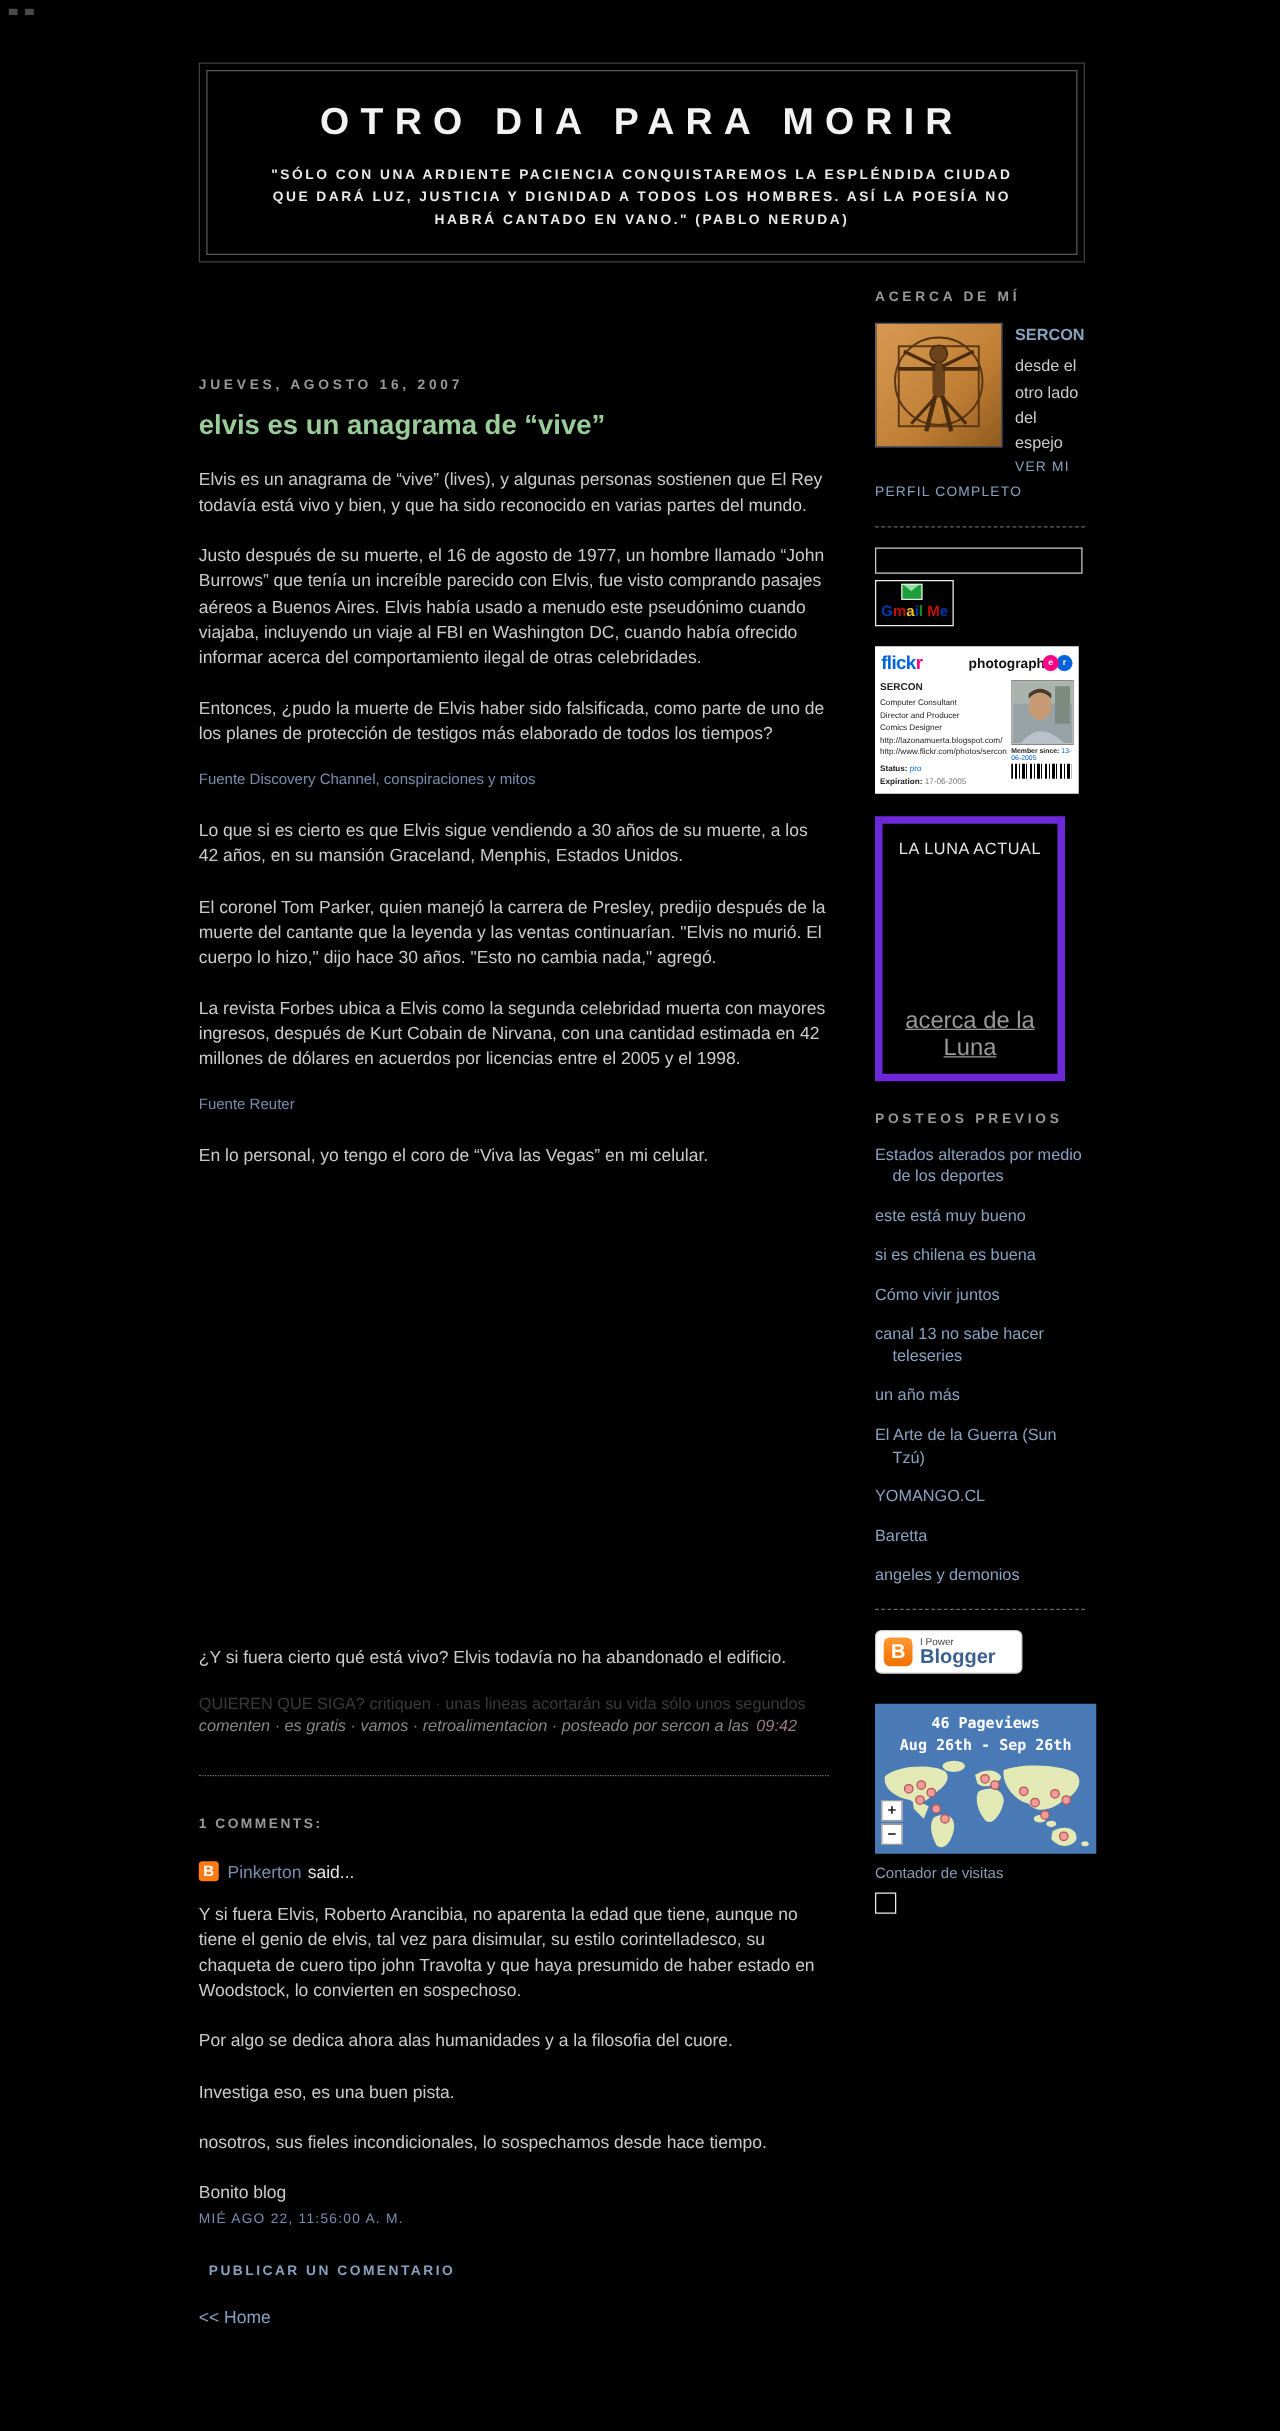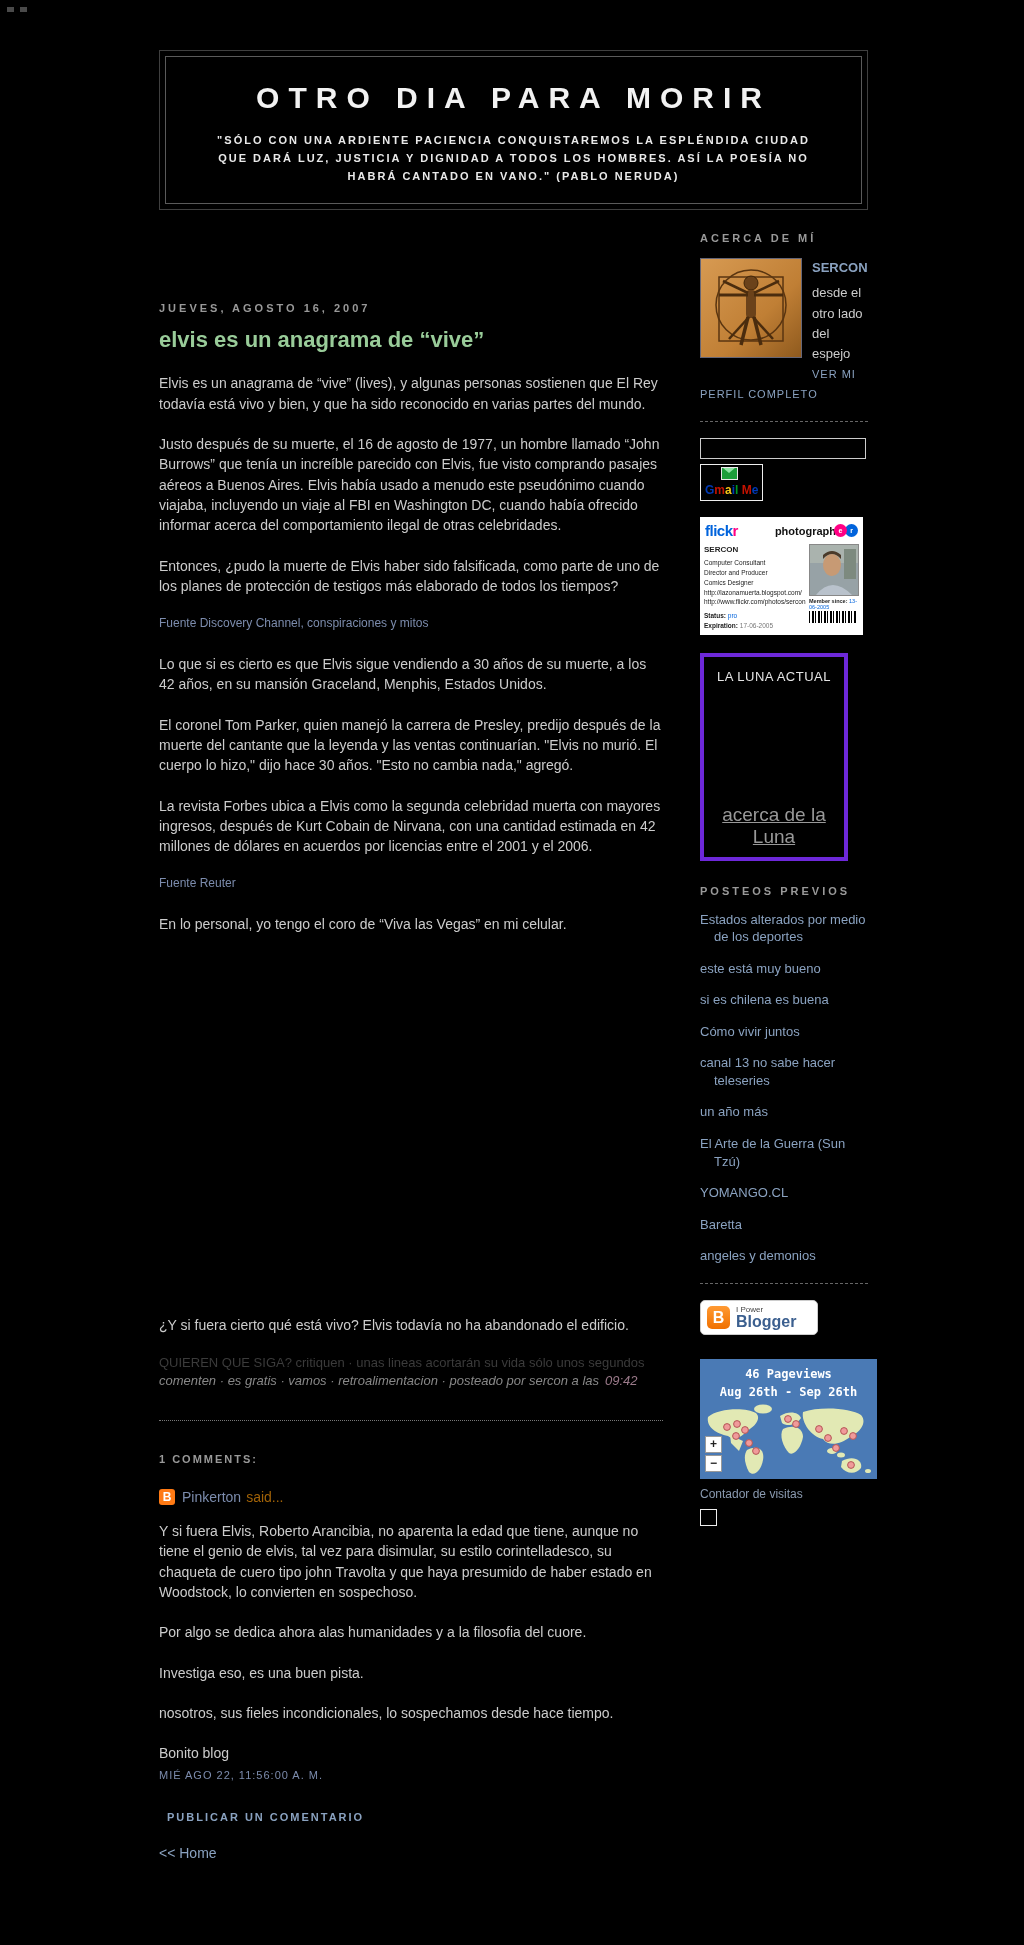--- a/index.html
+++ b/index.html
@@ -27,21 +27,21 @@
   .post-footer-muted{color:#3b3b3b;font-size:13px;margin-bottom:3px;}
   .post-byline{color:#888;font-size:13px;font-style:italic;}
   .time-link{color:#9b7a8a;font-style:italic;margin-left:6px;}
   .dotted-sep{border-bottom:1px dotted #777;margin:32px 0 0;}
   
   .comments-header{color:#999;font-size:11px;font-weight:bold;letter-spacing:2px;margin:32px 0 24px;}
   .comment-author{display:flex;align-items:center;margin-bottom:16px;}
   .blogger-mini{width:16px;height:16px;border-radius:3px;background:#ff7a14;color:#fff;
      font-weight:bold;font-size:12px;text-align:center;line-height:16px;margin-right:7px;}
   .comment-author a{color:#7c8cad;font-size:14px;}
-  .comment-author .said{color:#a16207;font-size:14px;margin-left:5px;}
+  .comment-author .said{color:#e5e5e5;font-size:14px;margin-left:5px;}
   .comment-date{color:#7c8cad;font-size:11px;letter-spacing:1px;display:block;margin:4px 0 26px;}
   .publicar{color:#8aa2c0;font-size:11px;font-weight:bold;letter-spacing:2px;margin-left:8px;display:inline-block;}
   .home-link{color:#8aa2c0;font-size:14px;display:inline-block;margin-top:20px;}
   
   .sb-header{color:#999;font-size:11px;font-weight:bold;letter-spacing:3px;margin:0 0 14px;}
   .about{overflow:hidden;}
   .avatar{width:100px;height:98px;border:1px solid #667;float:left;margin:0 10px 6px 0;}
   .about-name{color:#8aa2c0;font-size:13px;font-weight:bold;display:block;margin:2px 0 8px;}
   .about-desc{font-size:13px;line-height:1.55;color:#ccc;margin:0;}
   .profile-link{color:#8aa2c0;font-size:11px;letter-spacing:1px;line-height:1.7;}
@@ -70,21 +70,21 @@
   .flickr-name{font-size:8px;font-weight:bold;margin-bottom:2px;}
   .flickr-left .lbl{font-weight:bold;}
   .flickr-left .blue{color:#0063dc;}
   .flickr-right{width:50px;}
   .flickr-photo{width:48px;height:50px;border:1px solid #888;display:block;}
   .member-line{font-size:5.5px;color:#222;margin:2px 0 1px;}
   .member-line b{font-weight:bold;}
   .member-line .blue{color:#0063dc;}
   .barcode{width:48px;height:12px;background:repeating-linear-gradient(90deg,#000 0 1px,#fff 1px 3px,#000 3px 5px,#fff 5px 6px);}
   
-  .moon-box{width:140px;height:200px;border:4px solid #6d28d9;margin-top:18px;position:relative;text-align:center;}
+  .moon-box{width:140px;height:200px;border:6px solid #6d28d9;margin-top:18px;position:relative;text-align:center;}
   .moon-title{color:#e5e5e5;font-size:13px;margin-top:12px;letter-spacing:0.5px;}
   .moon-link{position:absolute;bottom:9px;left:0;width:100%;color:#999;font-size:19px;text-decoration:underline;}
   
   .posteos{margin-top:24px;}
   .posteos ul{list-style:none;margin:0;padding:0;}
   .posteos li{margin-bottom:9px;margin-top:14px;}
   .posteos a{color:#8aa2c0;font-size:13px;line-height:1.35;display:block;padding-left:14px;text-indent:-14px;}
   
   .blogger-badge{display:flex;align-items:center;background:#fff;border-radius:5px;width:104px;
      padding:4px 6px;margin-top:8px;border:1px solid #ccc;}
@@ -132,21 +132,21 @@
     <div class="main">
       <div class="post-date">JUEVES, AGOSTO 16, 2007</div>
       <div class="post-title">elvis es un anagrama de “vive”</div>
 
       <p>Elvis es un anagrama de “vive” (lives), y algunas personas sostienen que El Rey todavía está vivo y bien, y que ha sido reconocido en varias partes del mundo.</p>
       <p>Justo después de su muerte, el 16 de agosto de 1977, un hombre llamado “John Burrows” que tenía un increíble parecido con Elvis, fue visto comprando pasajes aéreos a Buenos Aires. Elvis había usado a menudo este pseudónimo cuando viajaba, incluyendo un viaje al FBI en Washington DC, cuando había ofrecido informar acerca del comportamiento ilegal de otras celebridades.</p>
       <p>Entonces, ¿pudo la muerte de Elvis haber sido falsificada, como parte de uno de los planes de protección de testigos más elaborado de todos los tiempos?</p>
       <a class="src-link" href="#">Fuente Discovery Channel, conspiraciones y mitos</a>
       <p>Lo que si es cierto es que Elvis sigue vendiendo a 30 años de su muerte, a los 42 años, en su mansión Graceland, Menphis, Estados Unidos.</p>
       <p>El coronel Tom Parker, quien manejó la carrera de Presley, predijo después de la muerte del cantante que la leyenda y las ventas continuarían. "Elvis no murió. El cuerpo lo hizo," dijo hace 30 años. "Esto no cambia nada," agregó.</p>
-      <p>La revista Forbes ubica a Elvis como la segunda celebridad muerta con mayores ingresos, después de Kurt Cobain de Nirvana, con una cantidad estimada en 42 millones de dólares en acuerdos por licencias entre el 2001 y el 2006.</p>
+      <p>La revista Forbes ubica a Elvis como la segunda celebridad muerta con mayores ingresos, después de Kurt Cobain de Nirvana, con una cantidad estimada en 42 millones de dólares en acuerdos por licencias entre el 2005 y el 1998.</p>
       <a class="src-link" href="#">Fuente Reuter</a>
       <p>En lo personal, yo tengo el coro de “Viva las Vegas” en mi celular.</p>
 
       <div class="video-placeholder"></div>
 
       <p>¿Y si fuera cierto qué está vivo? Elvis todavía no ha abandonado el edificio.</p>
       <div class="post-footer-muted">QUIEREN QUE SIGA? critiquen · unas lineas acortarán su vida sólo unos segundos</div>
       <div class="post-byline">
         <span>comenten · es gratis · vamos · retroalimentacion · posteado por sercon a las</span><a class="time-link" href="#">09:42</a>
       </div>

